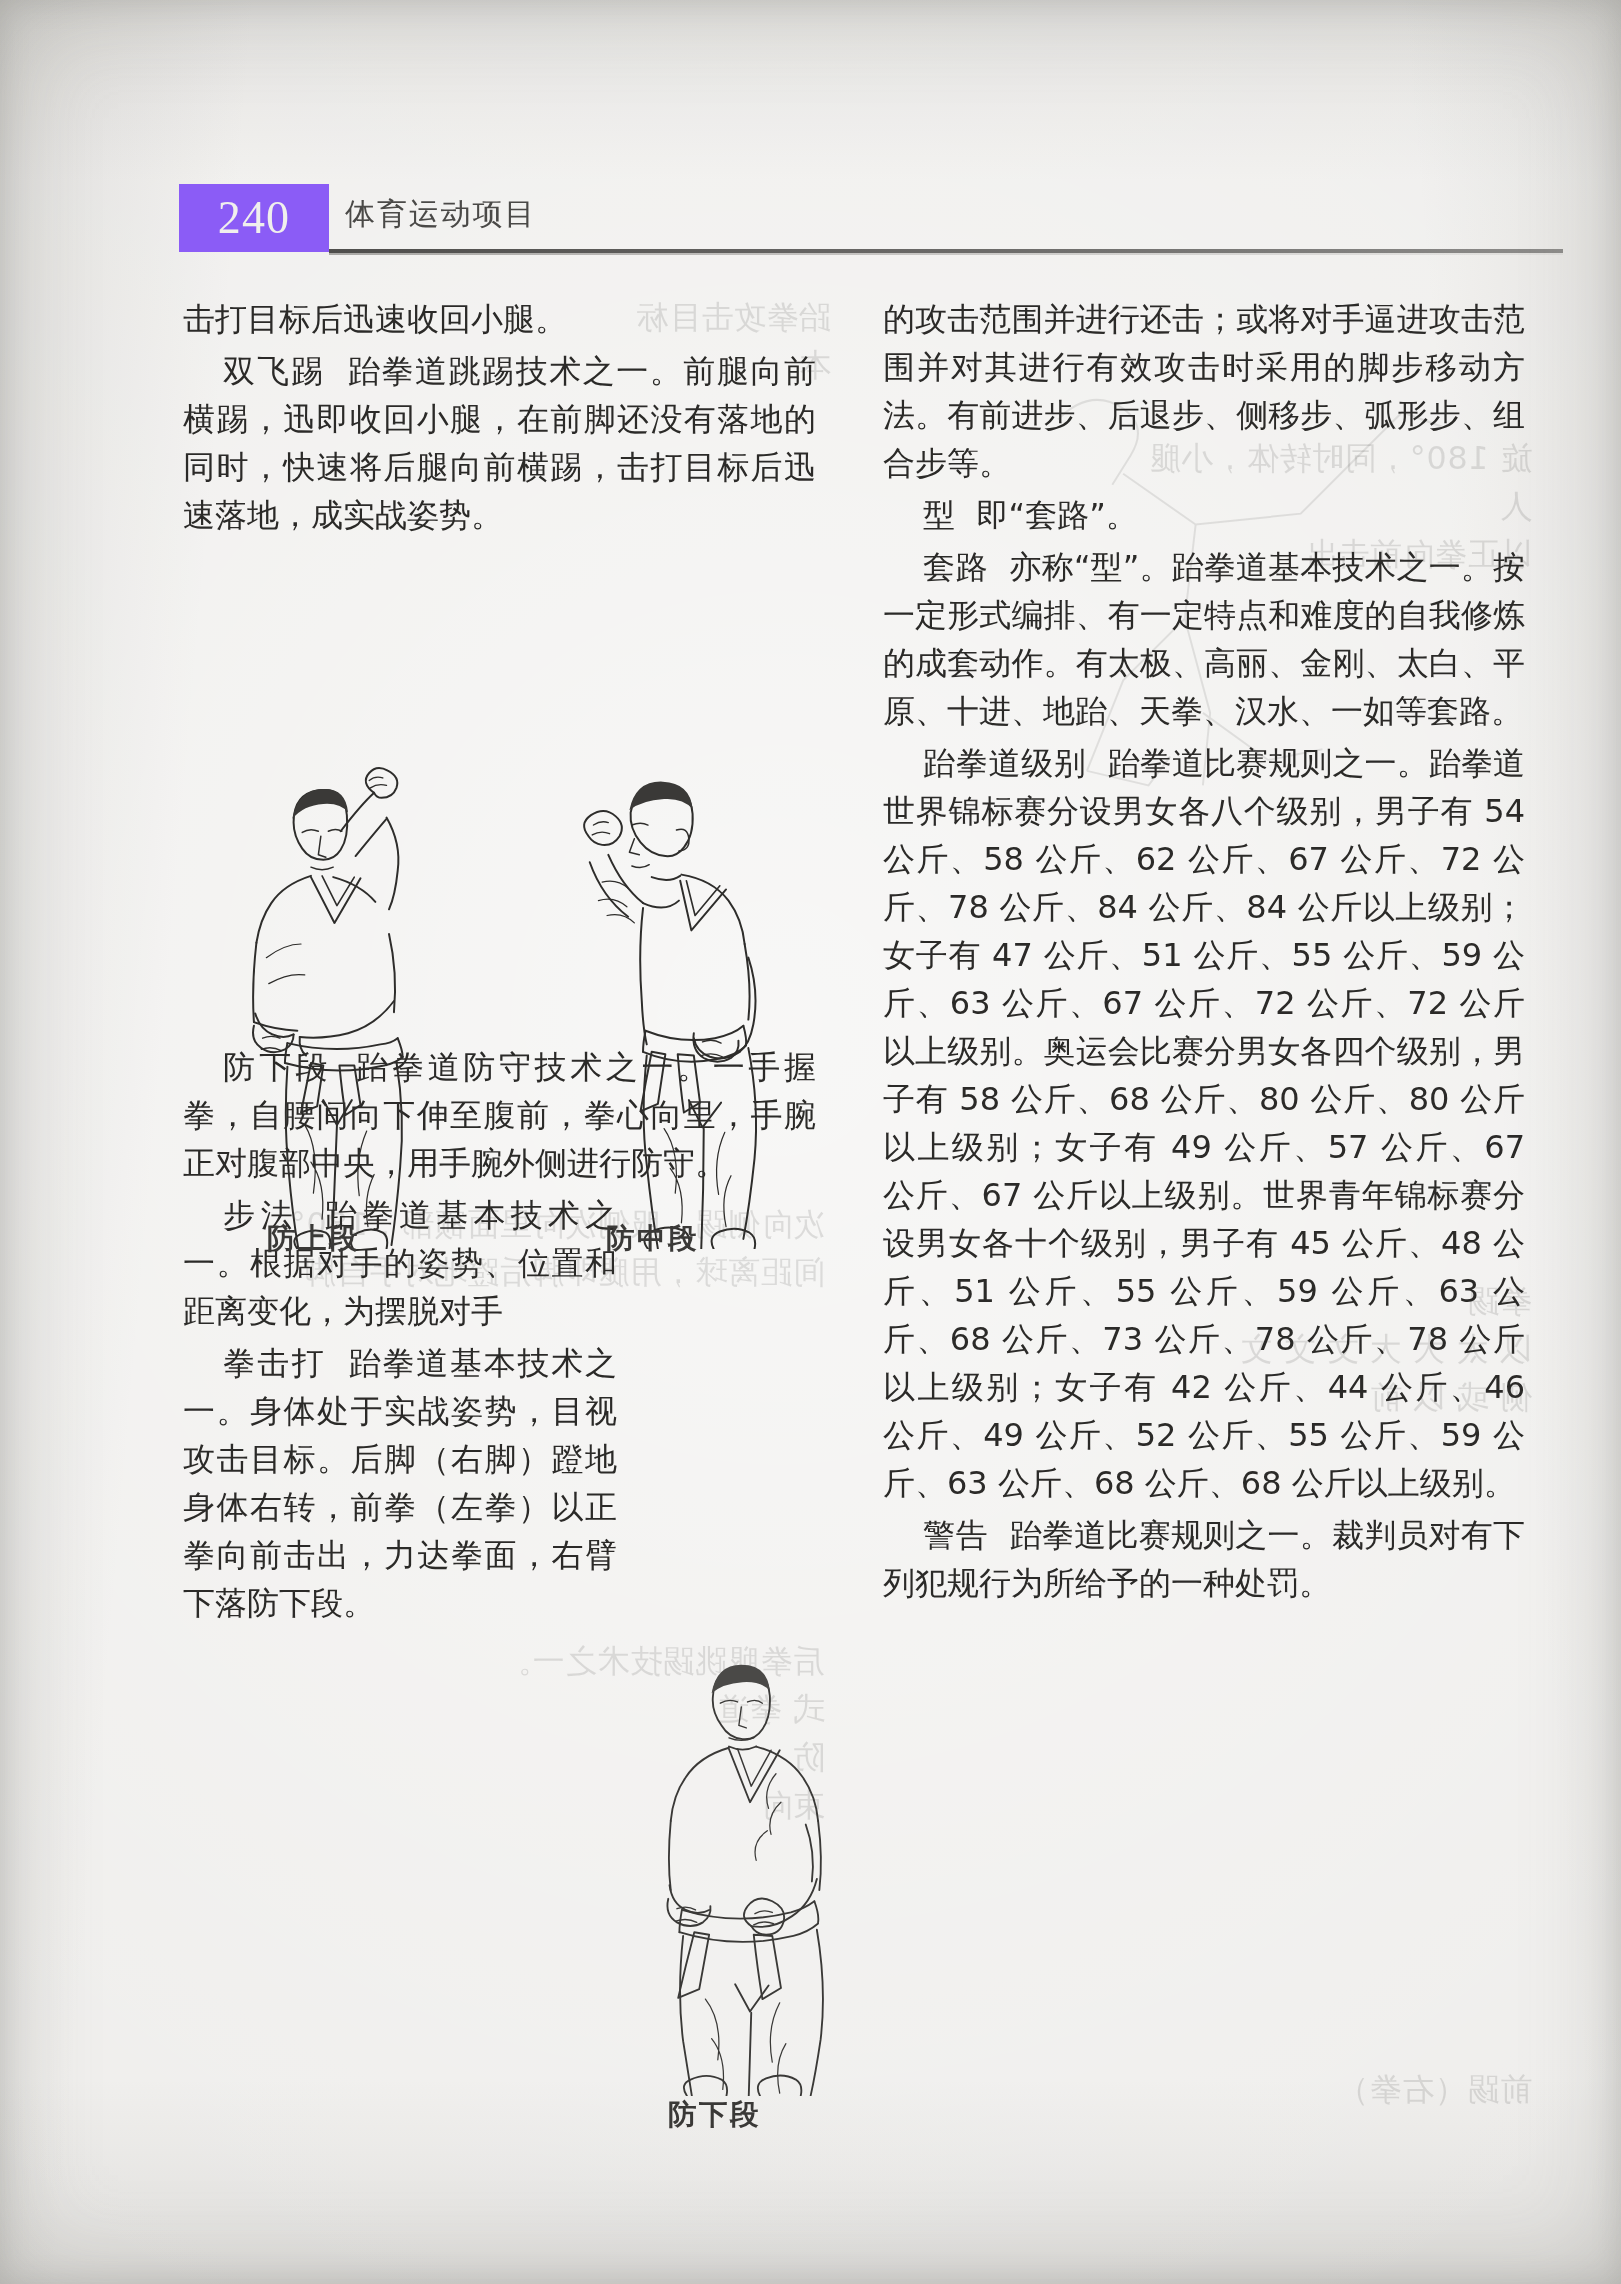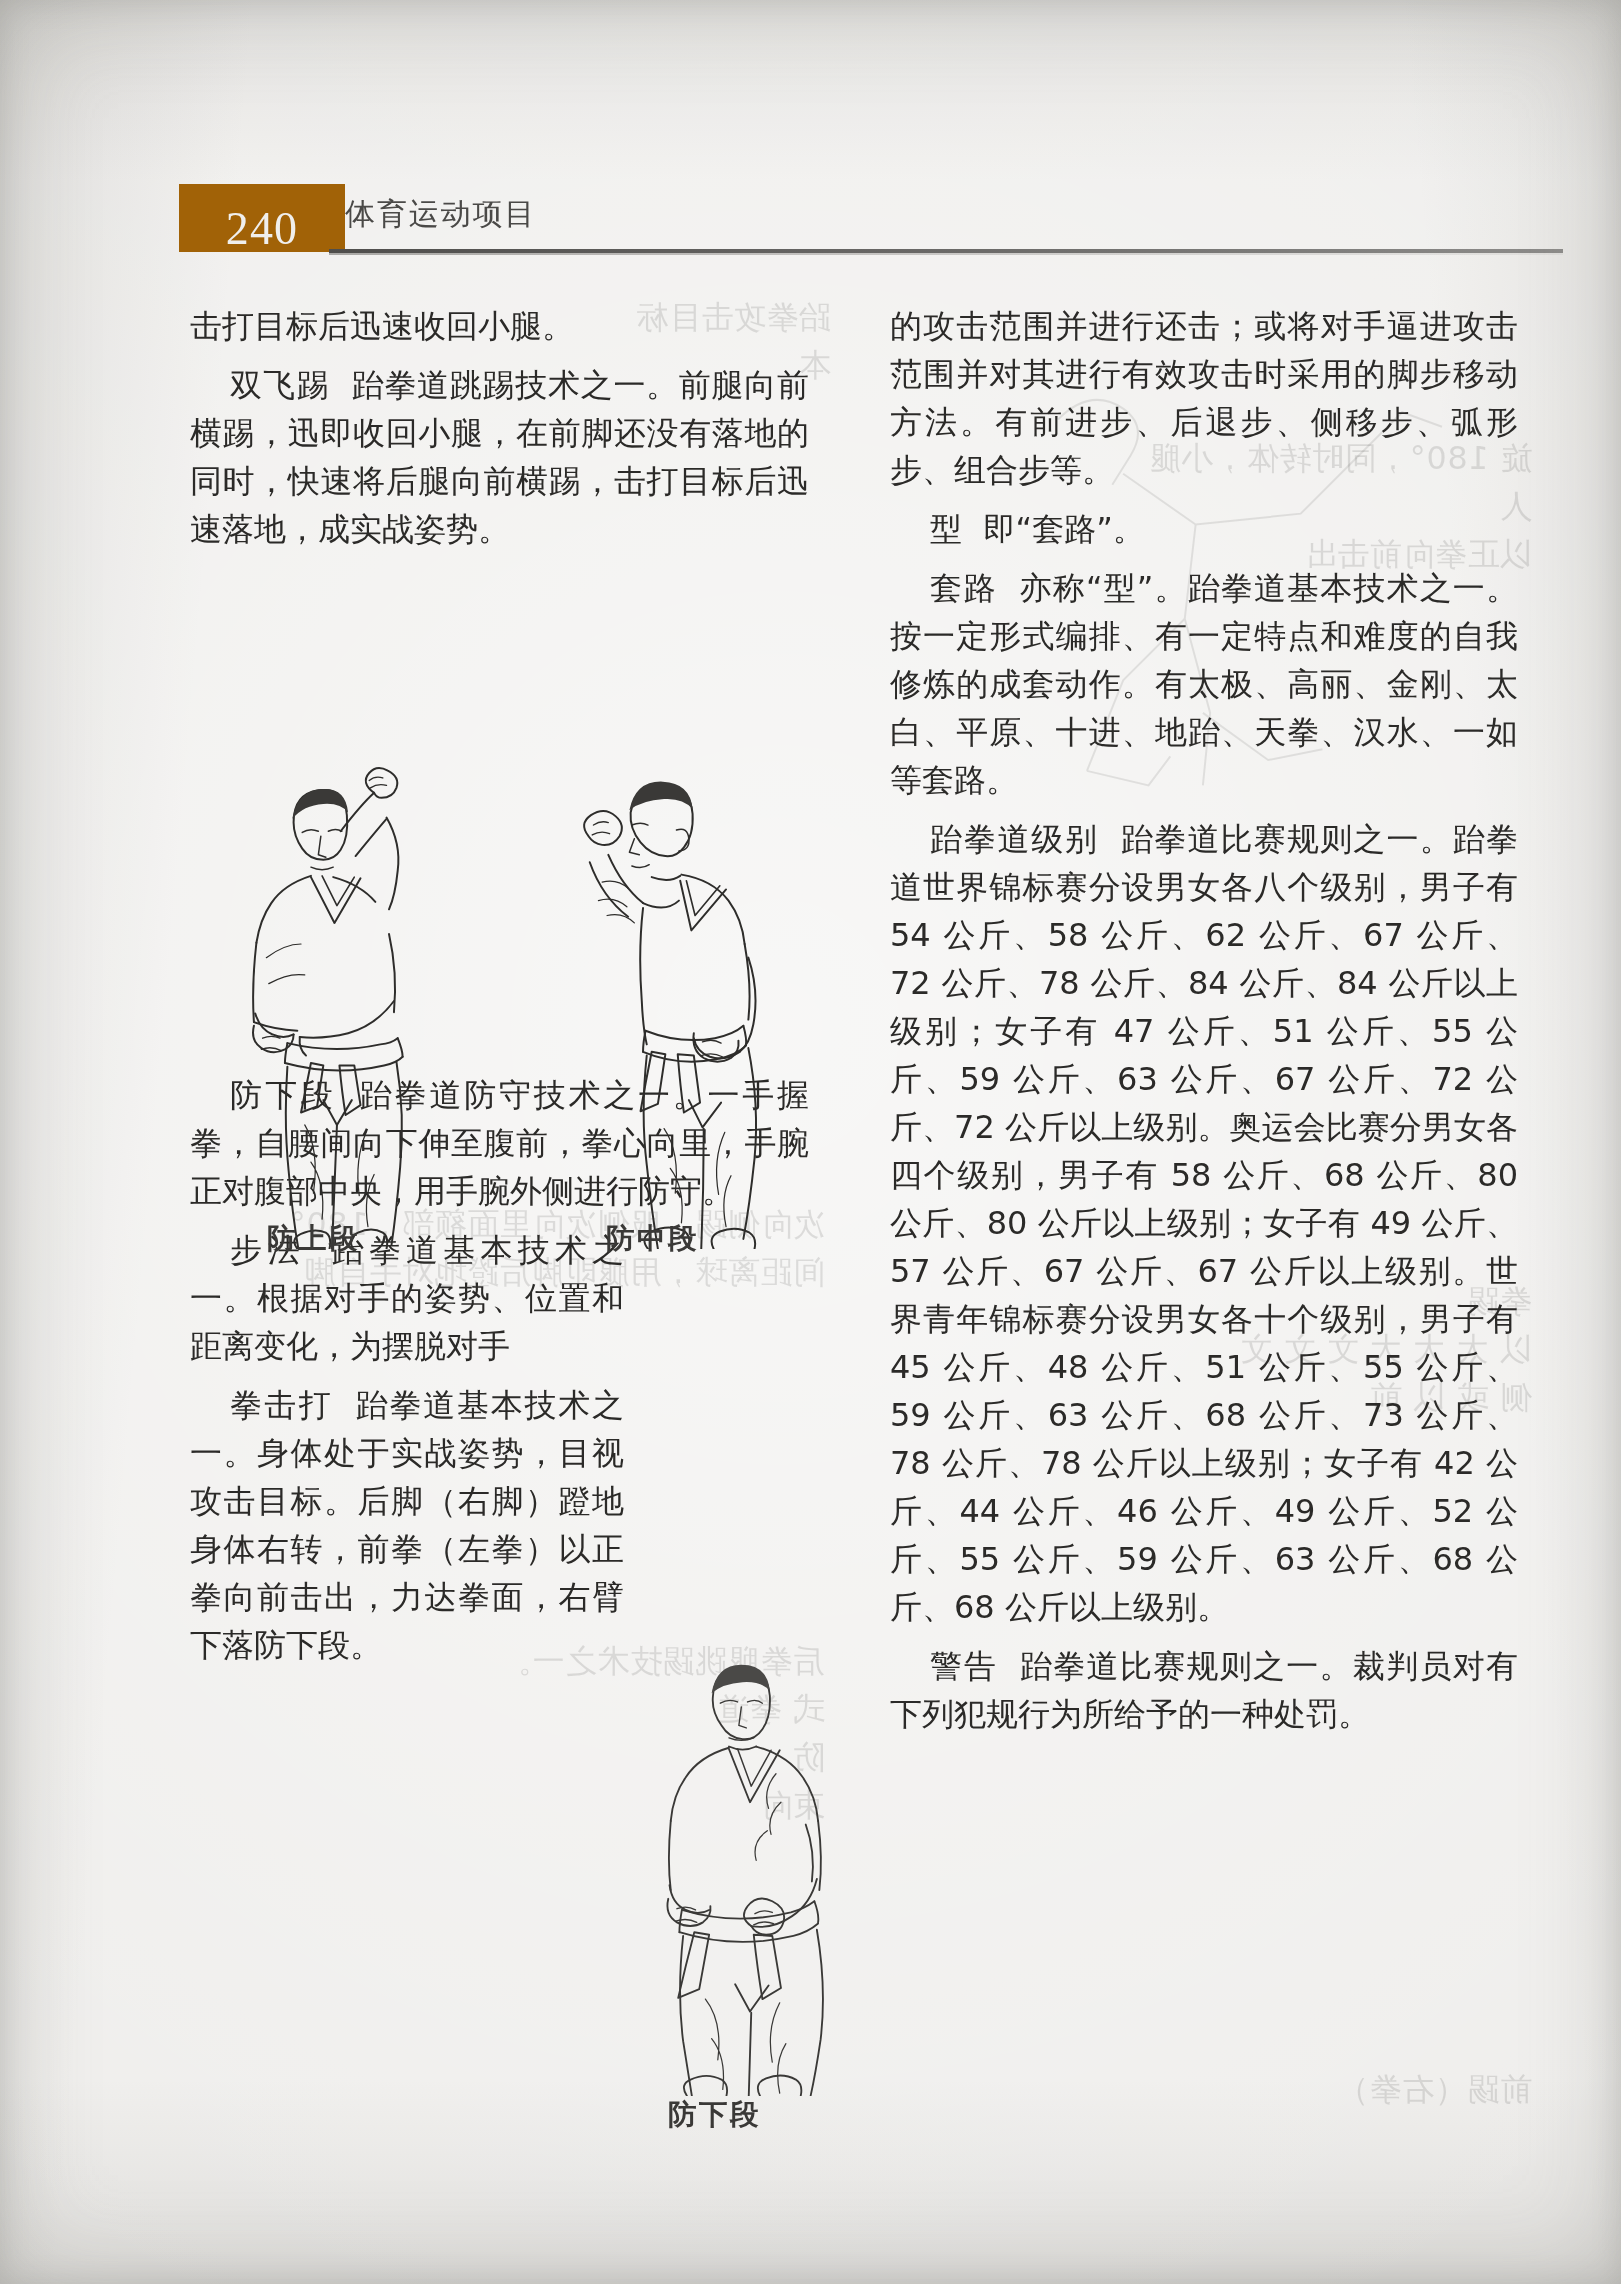--- a/index.html
+++ b/index.html
@@ -24,22 +24,22 @@
   }
   .edge-shade{
     position:absolute;inset:0;
     box-shadow:inset 0 0 99px rgba(120,118,112,.30), inset 0 0 28.5px rgba(120,118,112,.22);
     pointer-events:none;
   }
 
   
   .hdr{position:absolute;left:179px;top:184px;width:1277px;height:74px;}
   .pagenum-box{
-    position:absolute;left:0;top:0;width:166px;height:68px;
-    background:#a16207;display:flex;align-items:flex-end;justify-content:center;
+    position:absolute;left:0;top:0;width:150px;height:68px;
+    background:#8b5cf6;display:flex;align-items:center;justify-content:center;
   }
   .pagenum{
     color:#f0efed;font-family:"Liberation Serif","DejaVu Serif",serif;
     font-size:46px;letter-spacing:1.2px;line-height:1;
   }
   .hdr-title{
     position:absolute;left:166px;top:10px;
     font-family:"DejaVu Sans",sans-serif;font-size:30px;color:#4a4947;
     letter-spacing:1.9px;white-space:nowrap;
   }
@@ -55,21 +55,21 @@
   
   .col{
     position:absolute;top:291px;
     font-family:"DejaVu Sans",sans-serif;
     font-size:32px;line-height:48px;color:#2b2a28;
     text-align:justify;
   }
   .col-left{left:179px;width:641px;}
   .col-right{left:879px;width:650px;}
 
-  .para{margin:11px;text-indent:0;}
+  .para{margin:4px;text-indent:0;}
   .para.ind{text-indent:40px;}
   .term{font-weight:normal;letter-spacing:0.6px;}
   .gap{display:inline-block;width:21px;}
 
   
   .narrow{width:434px;}
   .fig-top{
     position:absolute;left:218px;top:753px;width:570px;height:496px;
   }
   .fig-bot{

